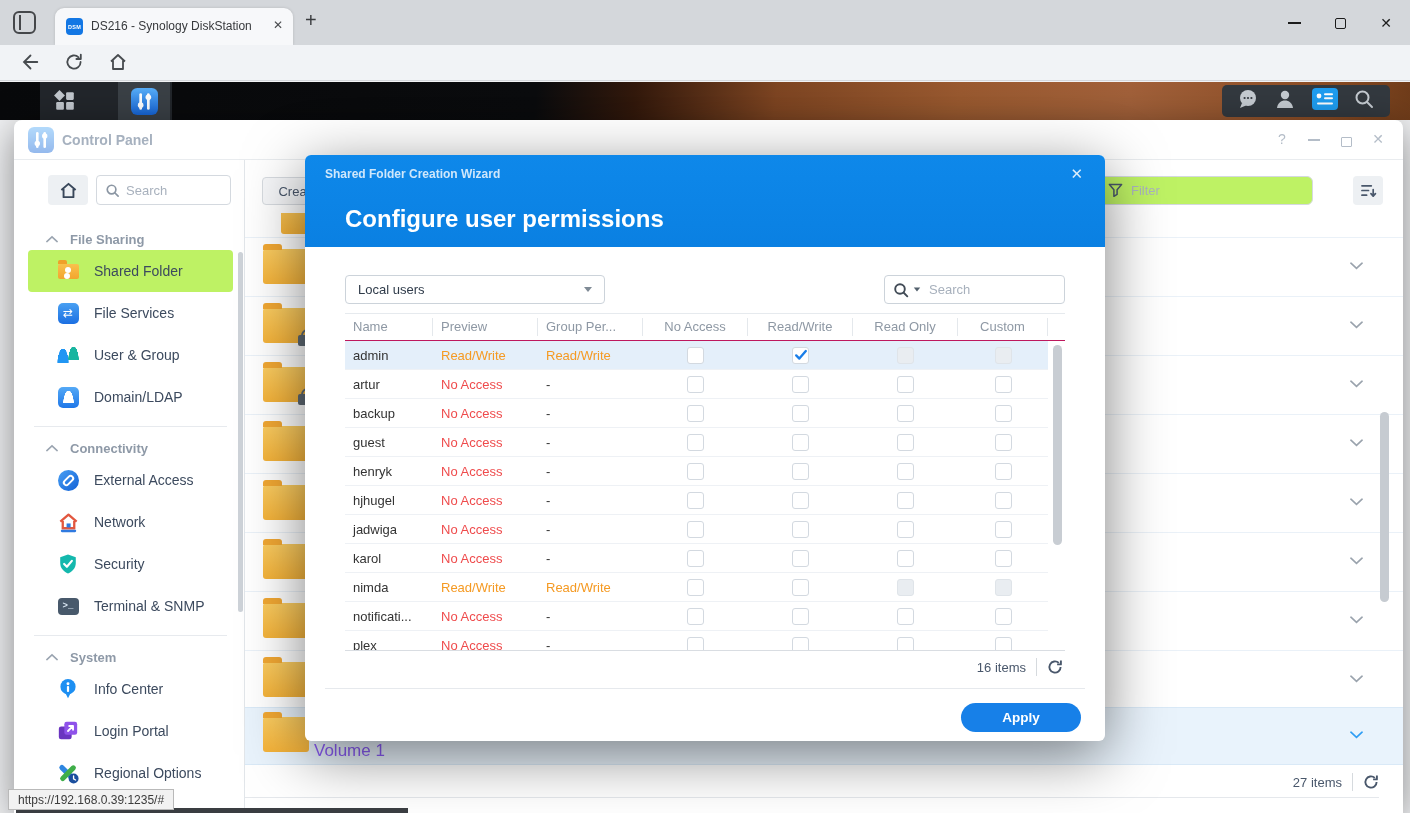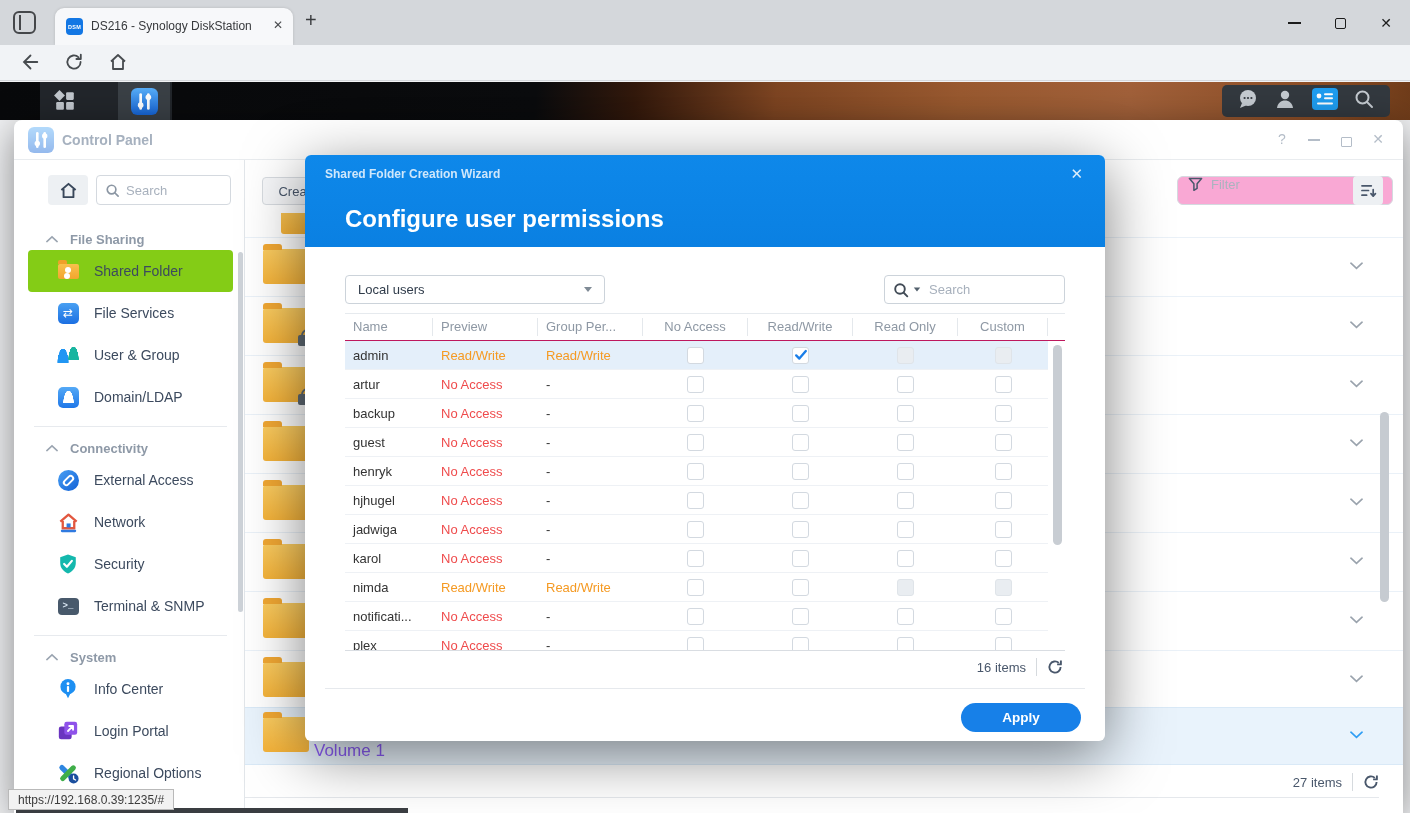--- a/index.html
+++ b/index.html
@@ -62,21 +62,21 @@
   #sidebar { position:absolute; left:0; top:40px; width:231px; height:653px; border-right:1px solid #e2e6ea; background:#fff; overflow:hidden; }
   #sb-home { position:absolute; left:34px; top:15px; width:40px; height:30px; background:#edf0f3; border-radius:4px; display:flex; align-items:center; justify-content:center; }
   #sb-search { position:absolute; left:82px; top:15px; width:135px; height:30px; border:1px solid #d4d9df; border-radius:4px; display:flex; align-items:center; padding:0 8px; gap:6px; background:#fff; }
   #sb-search input { border:none; outline:none; width:90px; font-size:13px; color:#333; background:transparent; }
   #sb-search input::placeholder { color:#a8b1bd; }
   #sb-groups { position:absolute; left:14px; top:58px; width:205px; }
   .sb-group-h { height:22px; margin-top:10px; display:flex; align-items:center; gap:12px; padding-left:18px; }
   .sb-group-h .chev { color:#9aa4b0; }
   .sb-group-h .glabel { font-size:13px; font-weight:bold; color:#8e99a7; }
   .sb-item { height:42px; display:flex; align-items:center; gap:14px; padding-left:28px; border-radius:4px; }
-  .sb-item.selected { background:#84cc16; }
+  .sb-item.selected { background:#bef264; }
   .sb-item .sb-label { font-size:14px; color:#3c4a5e; }
   .sb-div { height:1px; background:#e7eaee; margin:8px 6px; }
   #sb-scroll { position:absolute; left:224px; top:92px; width:5px; height:360px; background:#cdd2d8; border-radius:3px; }
 
   .chev { display:inline-block; width:12px; height:8px; }
   .chev svg { display:block; }
 
   
   .sb-ico { width:24px; height:24px; position:relative; flex:none; display:flex; align-items:center; justify-content:center; }
   .fold { position:relative; width:21px; height:15px; background:linear-gradient(#f9c14d,#f2a52e); border-radius:2px; }
@@ -95,21 +95,21 @@
   .ico-ug .p2 { position:absolute; left:1px; top:6px; width:12px; height:14px; background:
       radial-gradient(circle at 50% 24%, #2196f3 0 3.4px, transparent 3.7px),
       radial-gradient(ellipse at 50% 92%, #2196f3 0 5.4px, transparent 5.7px); }
   .ico-ea { width:21px; height:21px; border-radius:50%; background:linear-gradient(135deg,#49a0f4,#1261d6); position:relative; }
   .ico-ea::after { content:""; position:absolute; left:4px; top:7px; width:9px; height:3px; border:2px solid #fff; border-radius:4px; transform:rotate(-45deg); }
   .ico-ts { width:21px; height:17px; border-radius:4px; background:#48596b; color:#d8e6f2; font-family:"Liberation Mono","DejaVu Sans Mono",monospace; font-size:9px; font-weight:bold; display:flex; align-items:center; justify-content:center; }
 
   
   #cpmain { position:absolute; left:231px; top:40px; width:1158px; height:653px; overflow:hidden; }
   #btn-create { position:absolute; left:17px; top:17px; width:72px; height:28px; background:#f6f7f9; border:1px solid #d7dbe0; border-radius:4px; font-size:13px; color:#49576b; display:flex; align-items:center; justify-content:center; }
-  #filter-box { position:absolute; left:932px; top:16px; width:216px; height:29px; border:1px solid #d4d9df; border-radius:6px; display:flex; align-items:flex-start; padding:0 10px; gap:8px; background:#f9a8d4; }
+  #filter-box { position:absolute; left:852px; top:16px; width:216px; height:29px; border:1px solid #d4d9df; border-radius:6px; display:flex; align-items:center; padding:0 10px; gap:8px; background:#bef264; }
   #filter-box input { border:none; outline:none; width:150px; font-size:13px; background:transparent; }
   #filter-box input::placeholder { color:#aab3bf; }
   #btn-sort { position:absolute; left:1108px; top:16px; width:30px; height:29px; background:#edf0f3; border-radius:4px; display:flex; align-items:center; justify-content:center; }
   #bg-partial { position:absolute; left:18px; top:53px; width:48px; height:24px; overflow:hidden; }
   #bg-partial .bigfold { margin-top:-14px; }
   #bg-rows { position:absolute; left:0; top:77px; width:1158px; }
   .bg-row { position:relative; height:59px; border-top:1px solid #eaf1f8; }
   .bigfold { position:relative; margin:11px 0 0 18px; width:46px; height:35px; background:linear-gradient(#fbcc60,#f5b33a); border-radius:3px; }
   .bigfold::before { content:""; position:absolute; left:0; top:-5px; width:19px; height:6px; background:#f2a833; border-radius:3px 3px 0 0; }
   .biglock { position:absolute; right:-3px; bottom:-3px; width:14px; height:11px; background:#5f6a74; border-radius:2px; }

